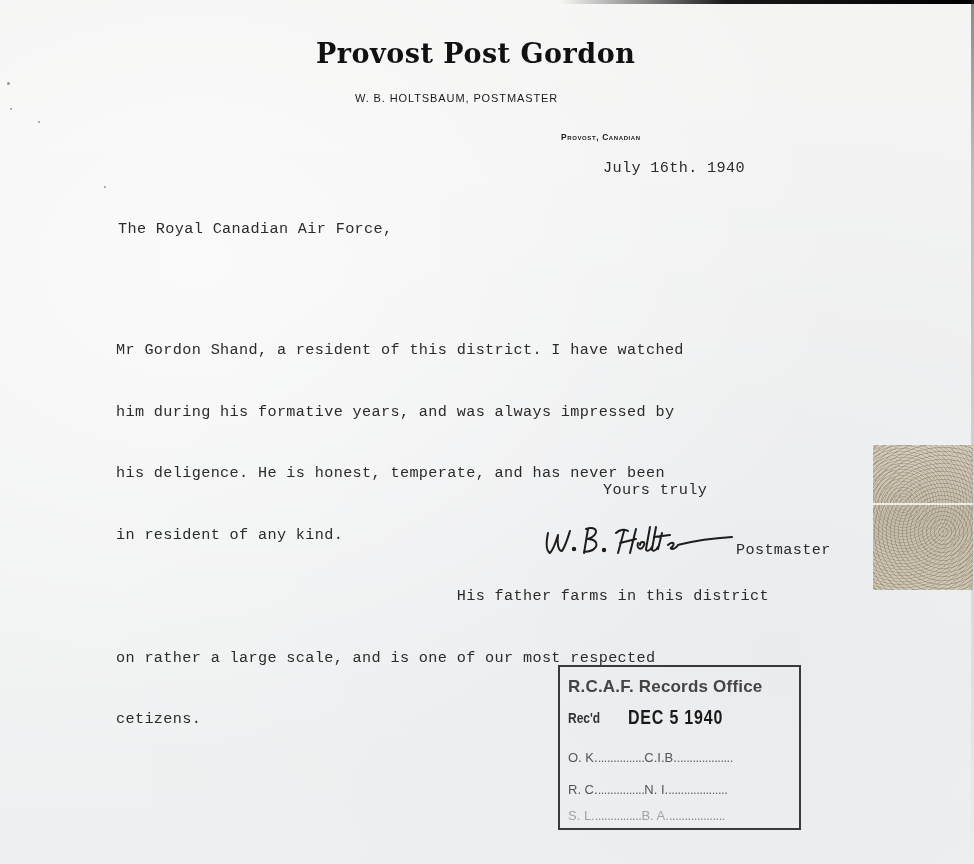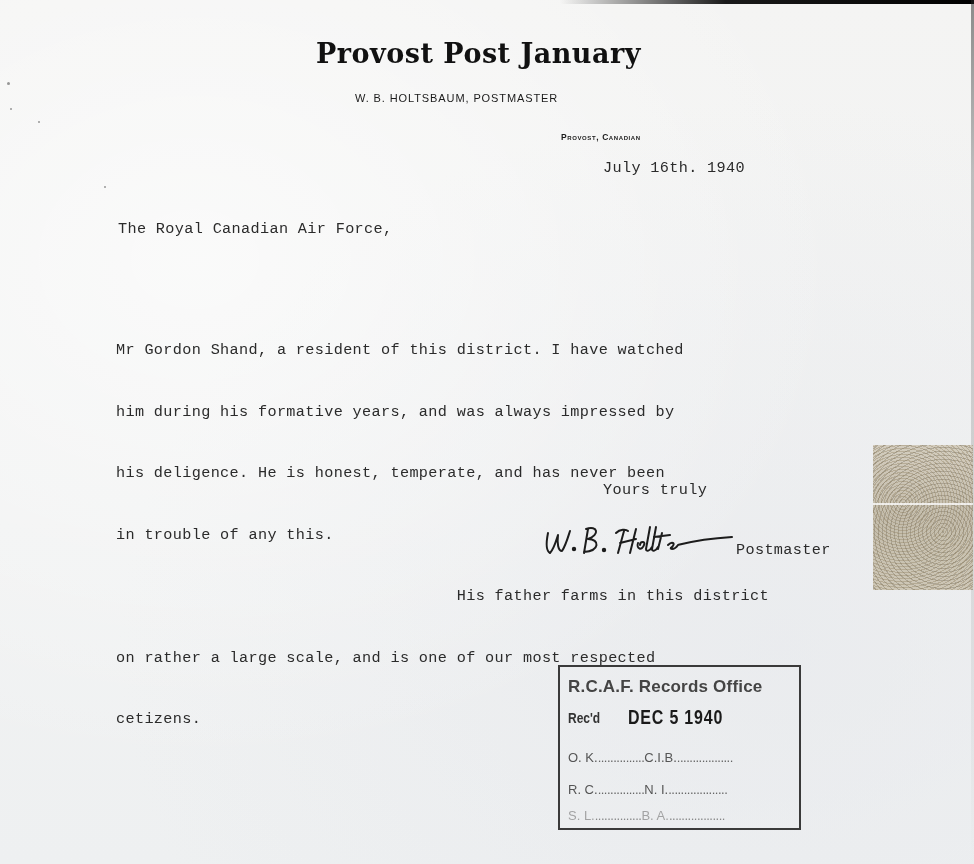--- a/index.html
+++ b/index.html
@@ -166,32 +166,32 @@
 
 <div class="page">
   <div class="top-edge"></div>
   <div class="right-edge"></div>
 
   <span class="speck" style="left:7px;top:82px;"></span>
   <span class="speck" style="left:10px;top:108px;width:2px;height:2px;"></span>
   <span class="speck" style="left:38px;top:121px;width:2px;height:2px;"></span>
   <span class="speck" style="left:104px;top:186px;width:2px;height:2px;"></span>
 
-  <div class="letterhead-title">Provost Post January</div>
+  <div class="letterhead-title">Provost Post Gordon</div>
   <div class="letterhead-sub">W. B. HOLTSBAUM, POSTMASTER</div>
   <div class="letterhead-place">Provost, Canadian</div>
 
   <div class="typed date">July 16th. 1940</div>
   <div class="typed salutation">The Royal Canadian Air Force,</div>
 
   <div class="typed body-block">
     <div>Mr Gordon Shand, a resident of this district. I have watched</div>
     <div>him during his formative years, and was always impressed by</div>
     <div>his deligence. He is honest, temperate, and has never been</div>
-    <div>in trouble of any this.</div>
+    <div>in resident of any kind.</div>
     <div>                                    His father farms in this district</div>
     <div>on rather a large scale, and is one of our most respected</div>
     <div>cetizens.</div>
   </div>
 
   <div class="typed closing">Yours truly</div>
 
   <svg class="signature" viewBox="0 0 200 45" aria-label="W. B. Holtsbaum">
     <g fill="none" stroke="#1c1c1c" stroke-width="2" stroke-linecap="round" stroke-linejoin="round">
       <path d="M8 18 C6 28, 6 36, 10 38 C14 34, 16 26, 18 20 C17 28, 18 36, 22 36 C26 30, 28 22, 30 16"></path>

